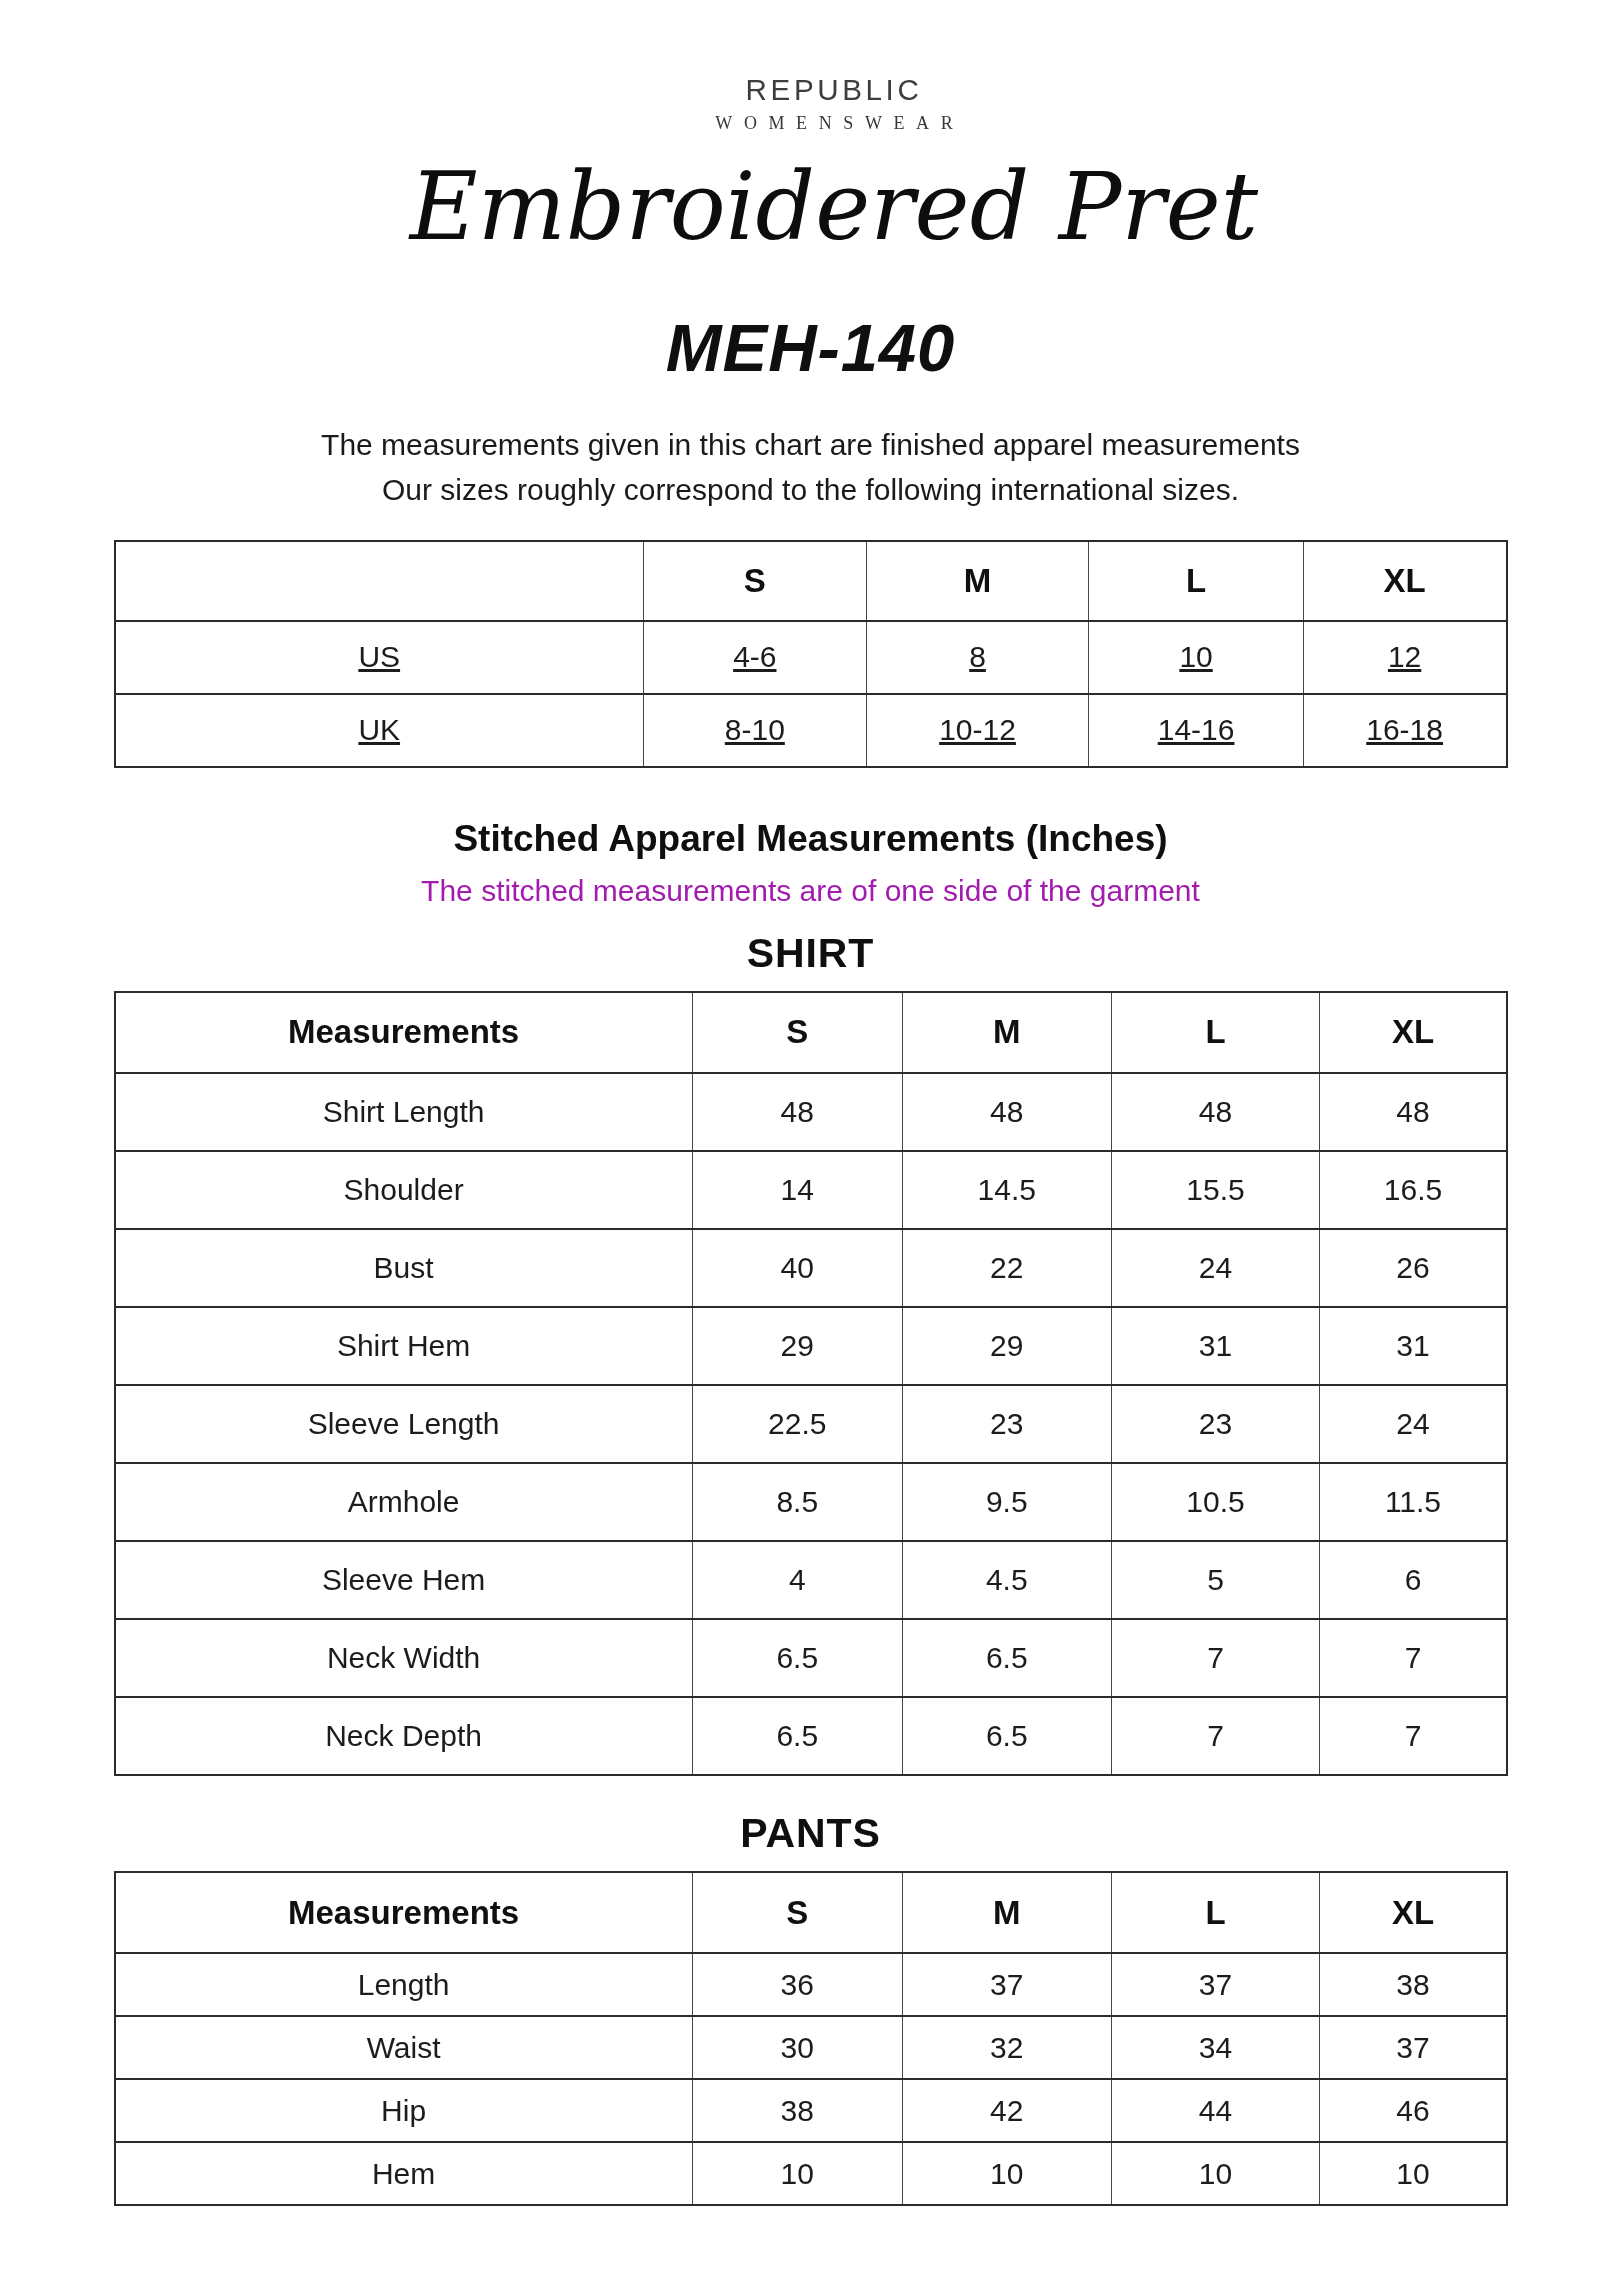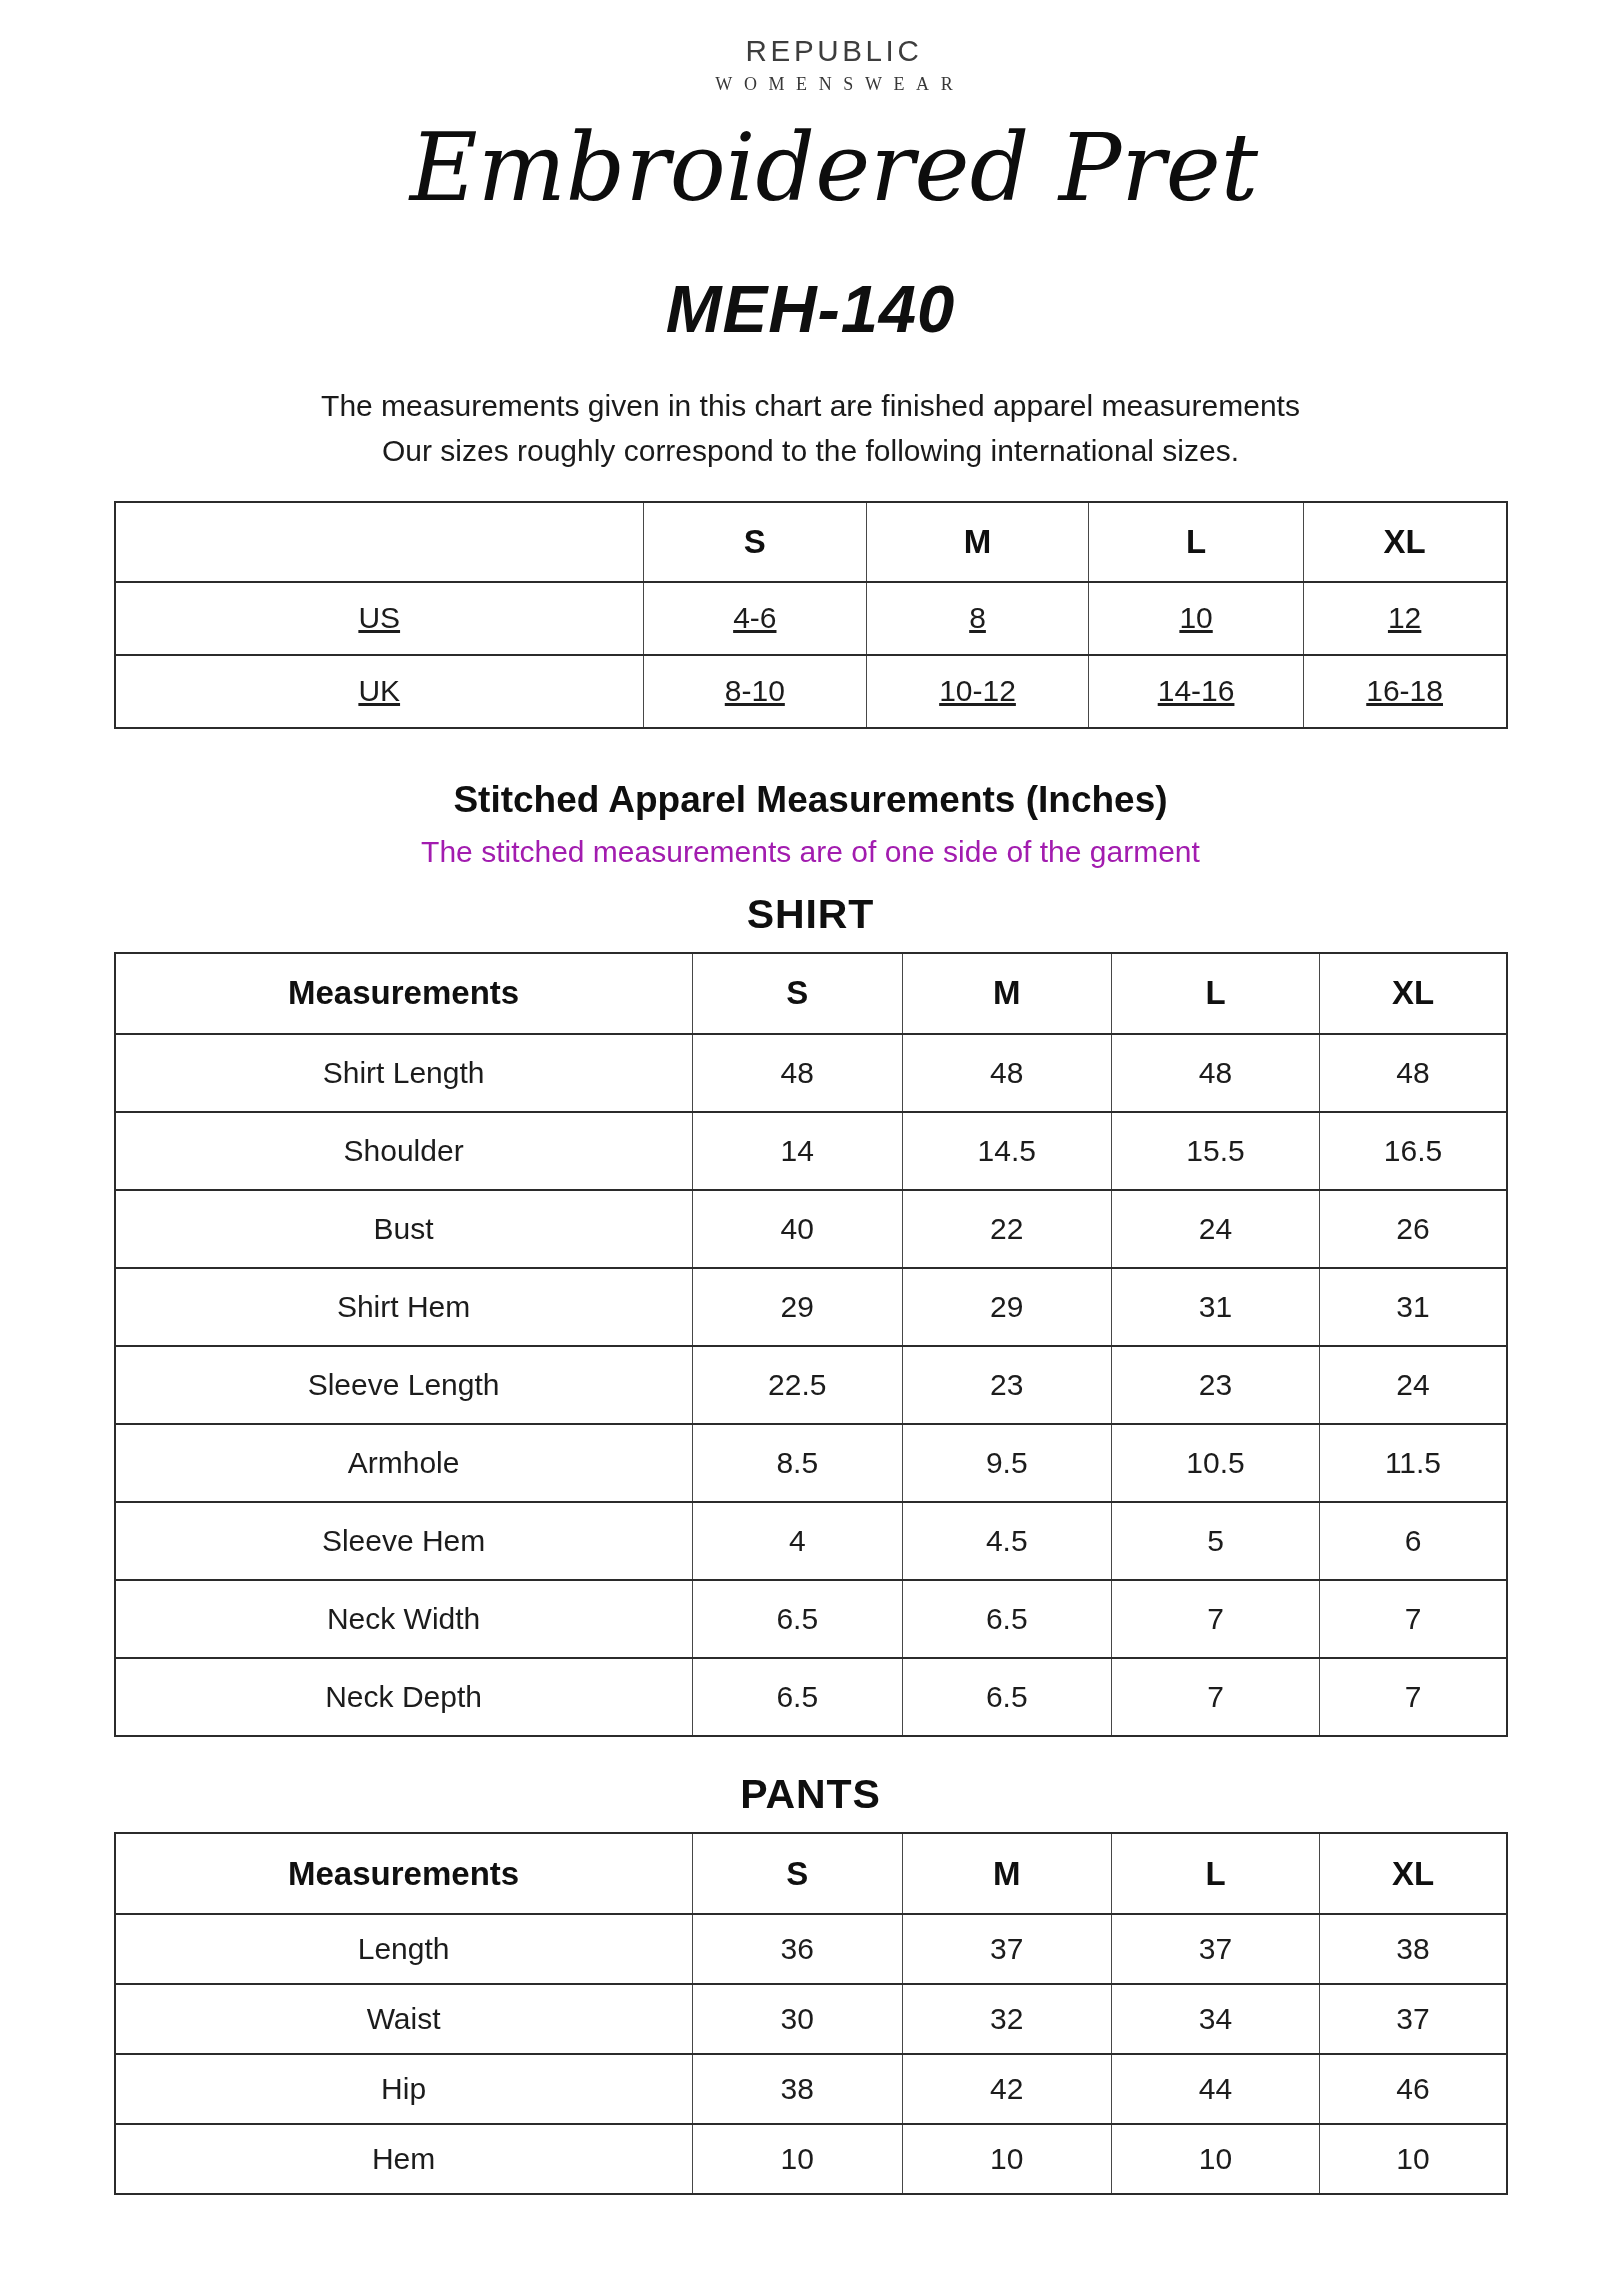--- a/index.html
+++ b/index.html
@@ -8,21 +8,21 @@
     position: relative;
     width: 1621px;
     height: 2293px;
     margin: 0 auto;
     background: #ffffff;
     overflow: hidden;
     font-family: "Liberation Sans", sans-serif;
     color: #141414;
   }
   
-  .brand { text-align: center; padding-top: 34px; margin-left: 47px; }
+  .brand { text-align: center; padding-top: 73px; margin-left: 47px; }
   .brand-name {
     font-size: 29.6px;
     font-weight: 400;
     letter-spacing: 3.6px;
     color: #3d3d3d;
   }
   .brand-division {
     margin-top: 6.3px;
     font-family: "Liberation Serif", serif;
     font-size: 18px;
@@ -84,21 +84,21 @@
   .data-table td {
     font-size: 30px;
     font-weight: 300;
     color: #1c1c1c;
   }
   .sizes-table th { height: 80px; }
   .sizes-table td { height: 73px; text-decoration: underline; }
   .shirt-table th { height: 81px; }
   .shirt-table td { height: 78px; }
   .pants-table th { height: 81px; }
-  .pants-table td { height: 70px; }
+  .pants-table td { height: 63px; }
   .sizes-table { margin-top: 27px; }
   
   .section-title {
     margin: 50px 0 0 0;
     text-align: center;
     font-size: 37px;
     font-weight: 700;
     color: #0f0f0f;
   }
   .section-subtitle {

